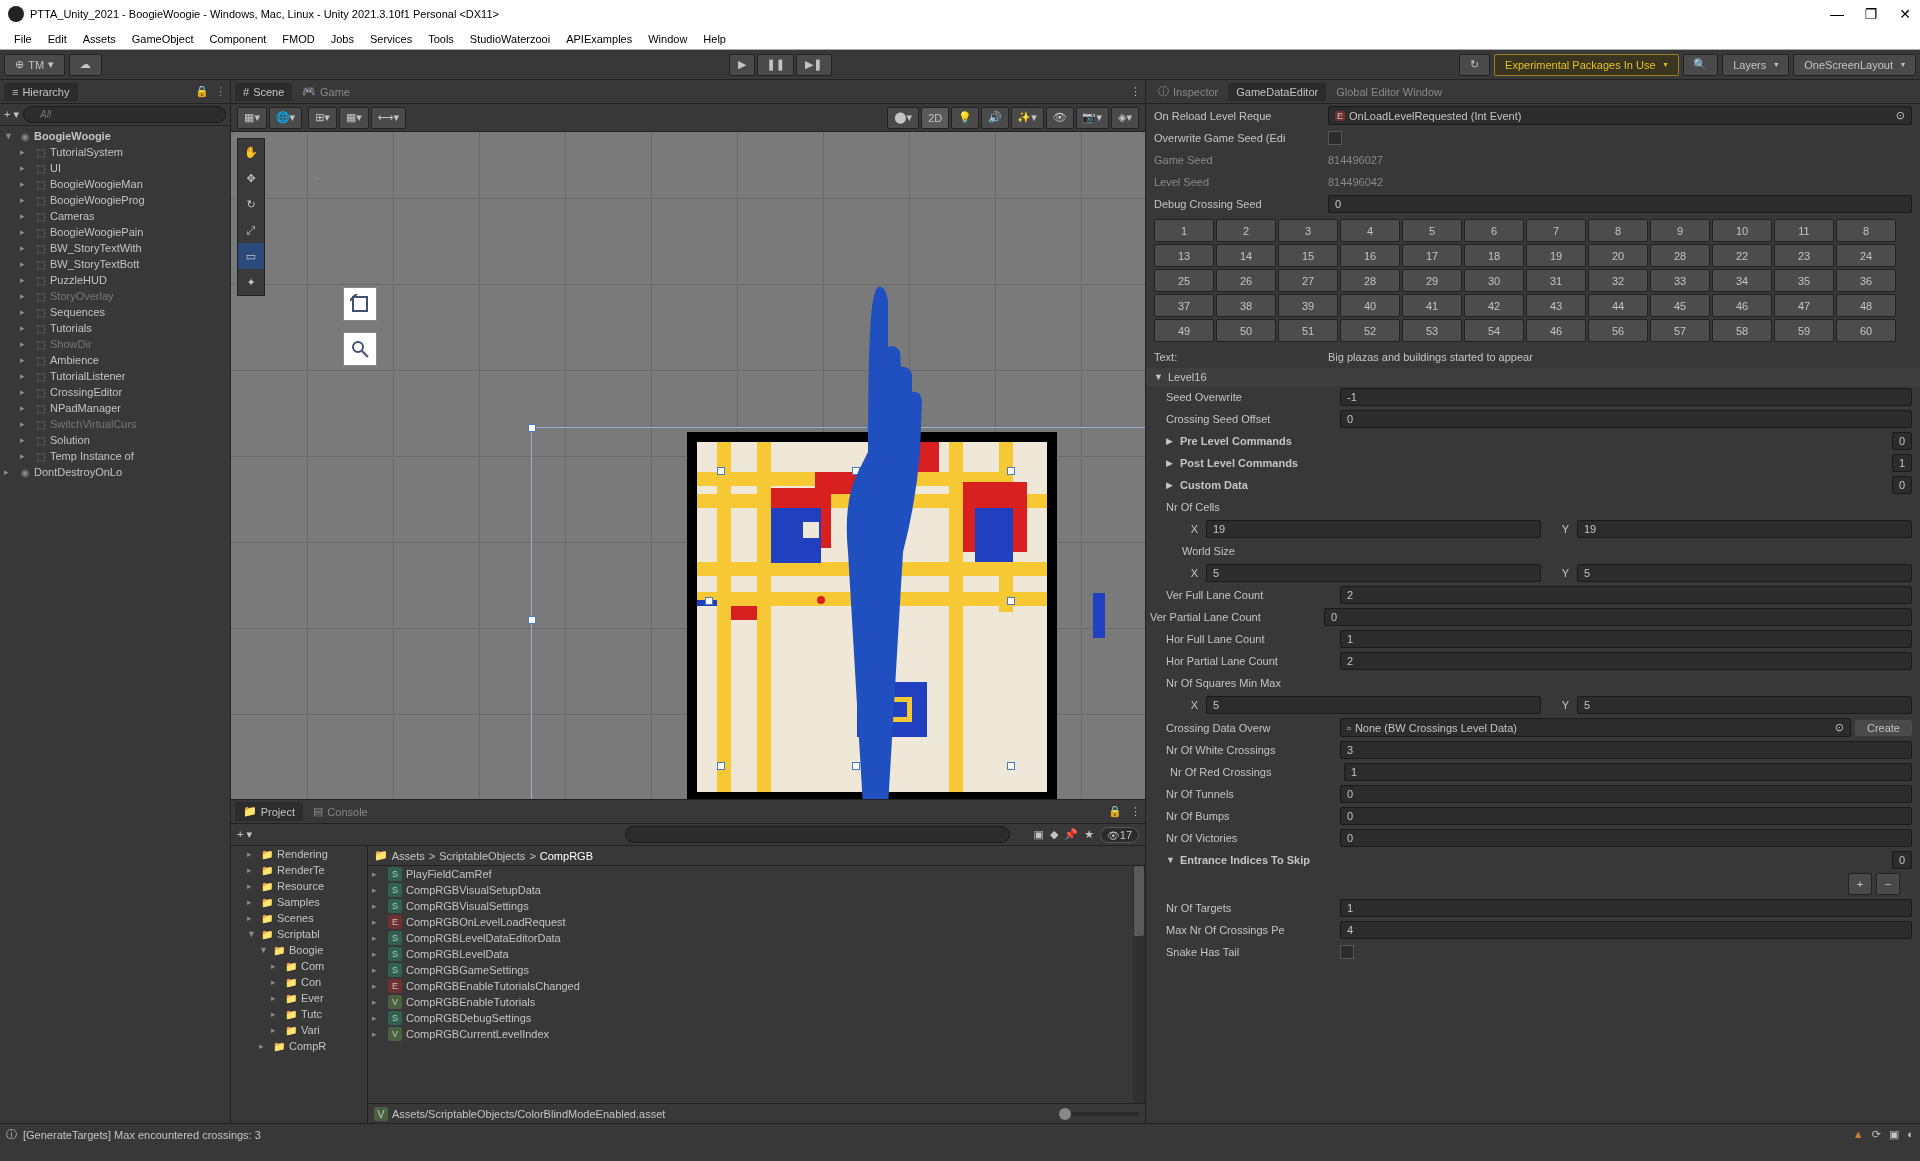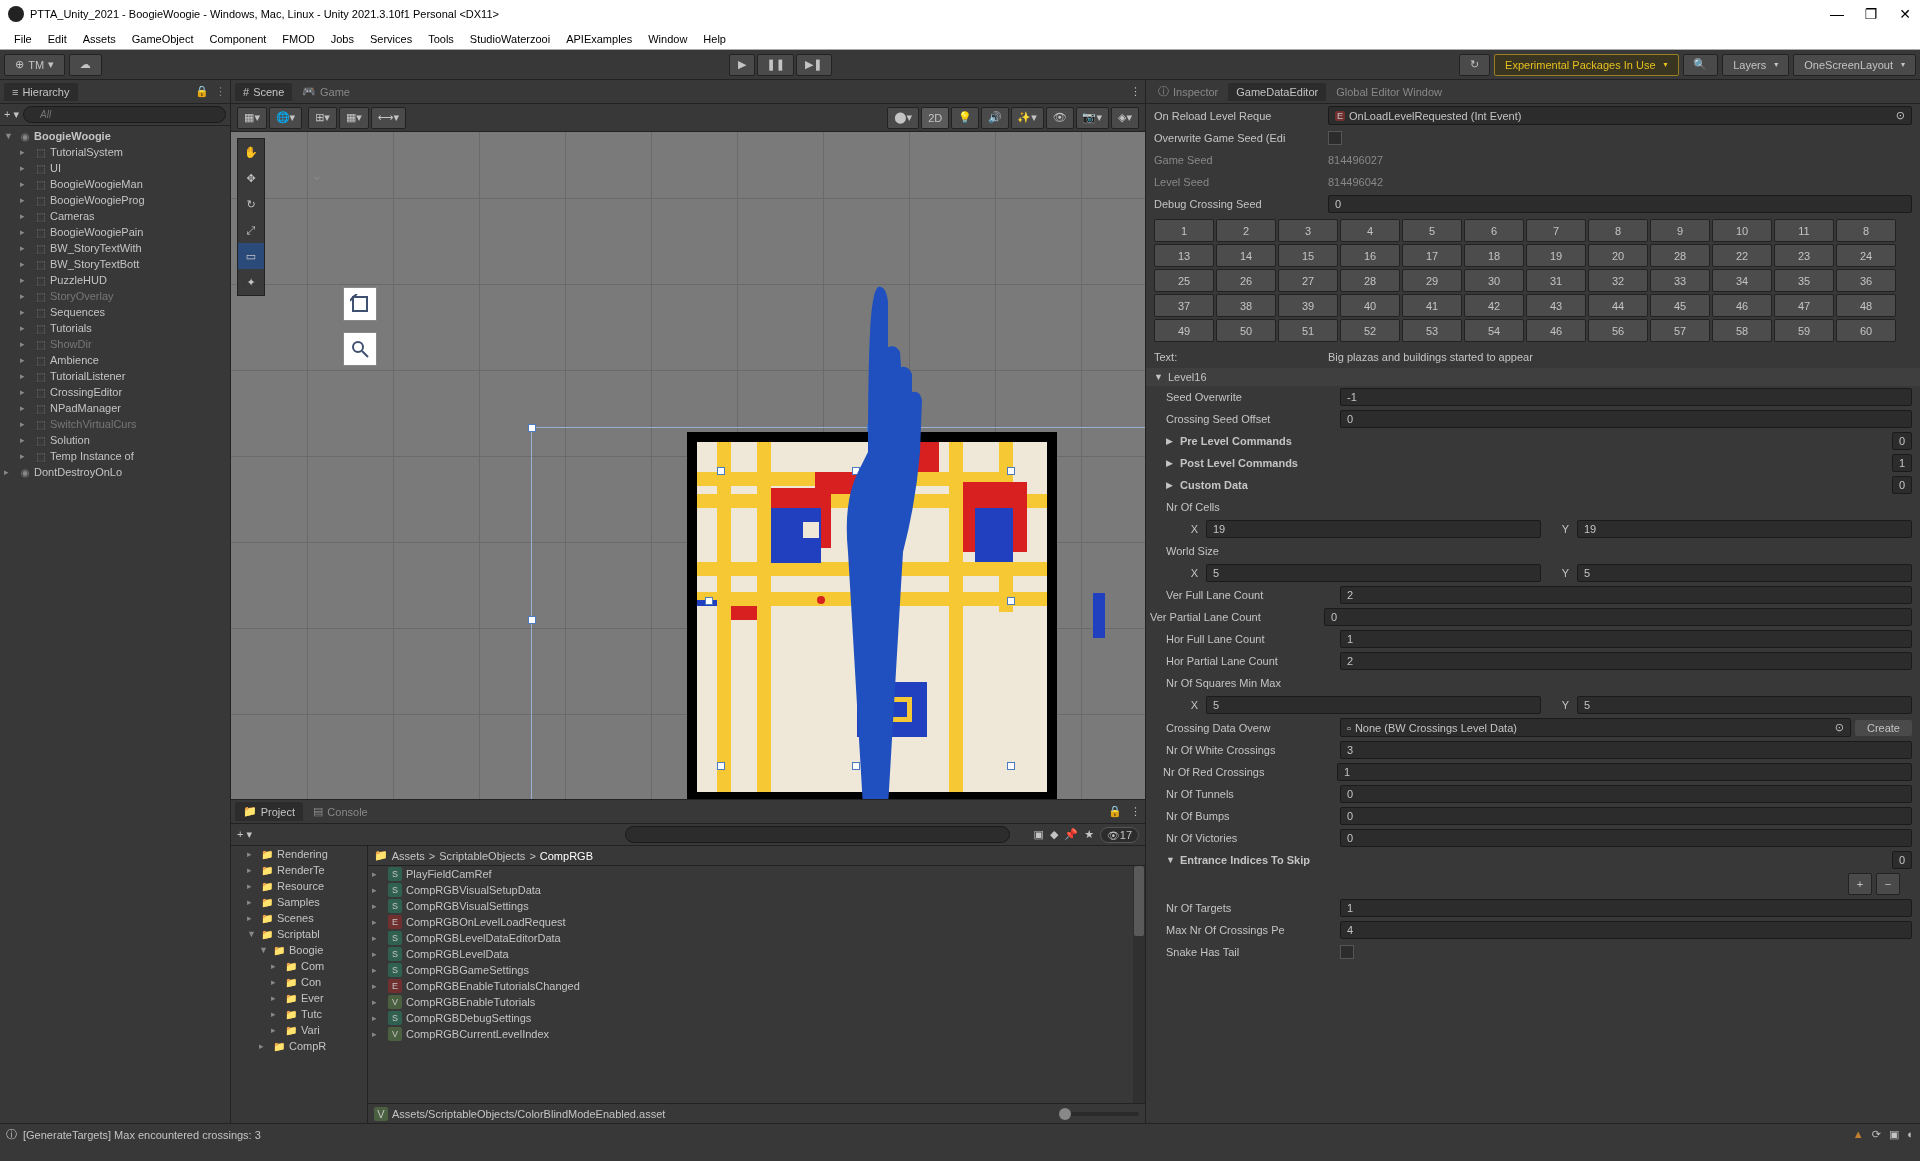--- a/index.html
+++ b/index.html
@@ -730,21 +730,21 @@
       </div>
       <div class="prop-row" style="padding-left:20px">
           <span>Nr Of Cells</span>
         </div>
       <div class="xy-row" style="padding-left:32px">
         <span class="xy-label">X</span>
           <input class="xy-input" value="19" style="">
         <span class="xy-label">Y</span>
           <input class="xy-input" value="19" style="">
       </div>
-      <div class="prop-row" style="padding-left:20px">
+      <div class="prop-row" style="padding-left:36px">
           <span>World Size</span>
         </div>
       <div class="xy-row" style="padding-left:32px">
         <span class="xy-label">X</span>
           <input class="xy-input" value="5" style="">
         <span class="xy-label">Y</span>
           <input class="xy-input" value="5" style="">
       </div>
       <div class="prop-row" style="padding-left:20px">
           <span class="prop-label">Ver Full Lane Count</span>
@@ -773,21 +773,21 @@
       </div>
       <div class="prop-row" style="padding-left:20px">
         <span class="prop-label">Crossing Data Overw</span>
         <div class="prop-value" style="display:flex;align-items:center;gap:4px">▫<span>None (BW Crossings Level Data)</span><span style="margin-left:auto">⊙</span></div>
         <span class="create-btn">Create</span>
       </div>
       <div class="prop-row" style="padding-left:20px">
           <span class="prop-label">Nr Of White Crossings</span>
           <input class="prop-value" value="3" style="">
         </div>
-      <div class="prop-row" style="padding-left:17px">
+      <div class="prop-row" style="padding-left:24px">
           <span class="prop-label">Nr Of Red Crossings</span>
           <input class="prop-value" value="1" style="">
         </div>
       <div class="prop-row" style="padding-left:20px">
           <span class="prop-label">Nr Of Tunnels</span>
           <input class="prop-value" value="0" style="">
         </div>
       <div class="prop-row" style="padding-left:20px">
           <span class="prop-label">Nr Of Bumps</span>
           <input class="prop-value" value="0" style="">

